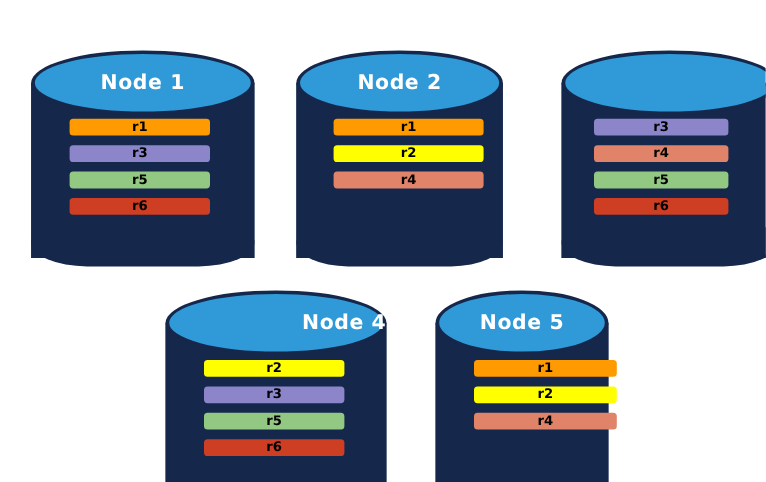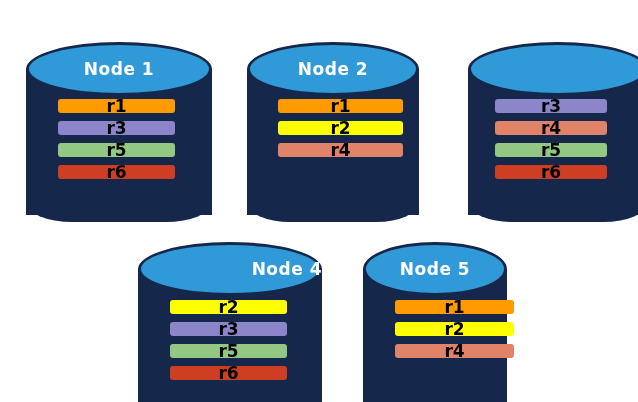--- a/index.html
+++ b/index.html
@@ -73,21 +73,21 @@
     position: absolute;
     z-index: 5;
     display: flex;
     flex-direction: column;
   }
 
   .replica {
     border-radius: 3px;
     color: #000000;
     font-weight: bold;
-    font-size: 17px;
+    font-size: 11px;
     text-align: center;
     line-height: 14px;
     height: 14px;
     margin-bottom: 8px;
     box-sizing: border-box;
   }
   .replica:last-child { margin-bottom: 0; }
 </style>
 </head>
 <body>

